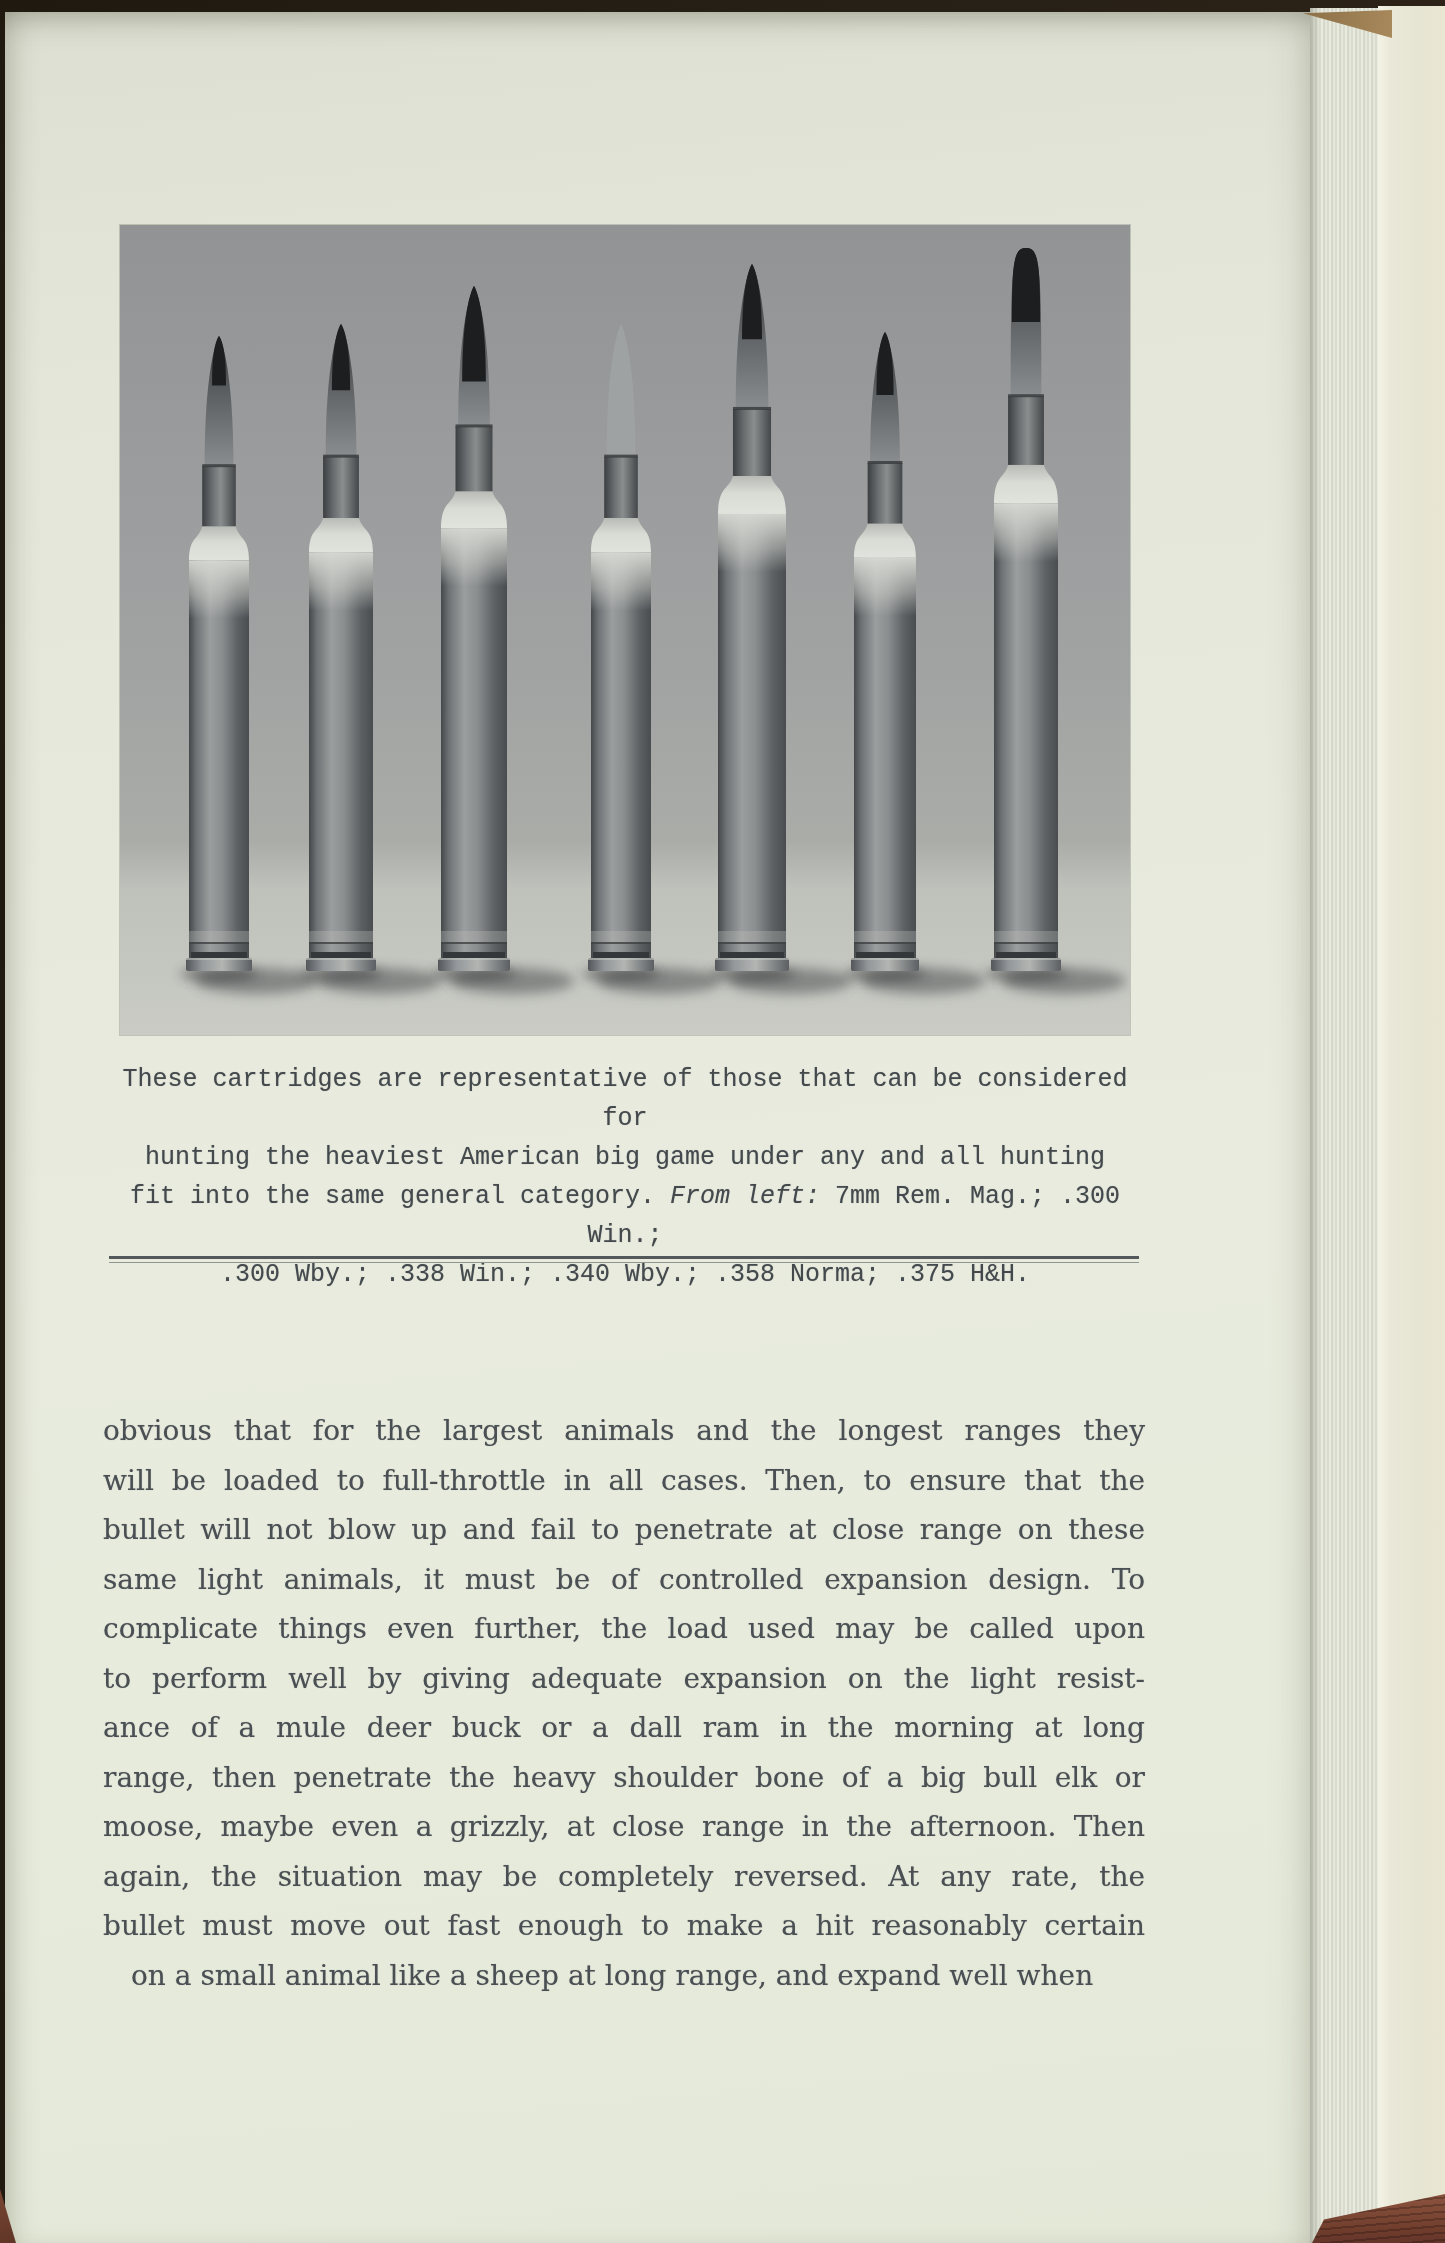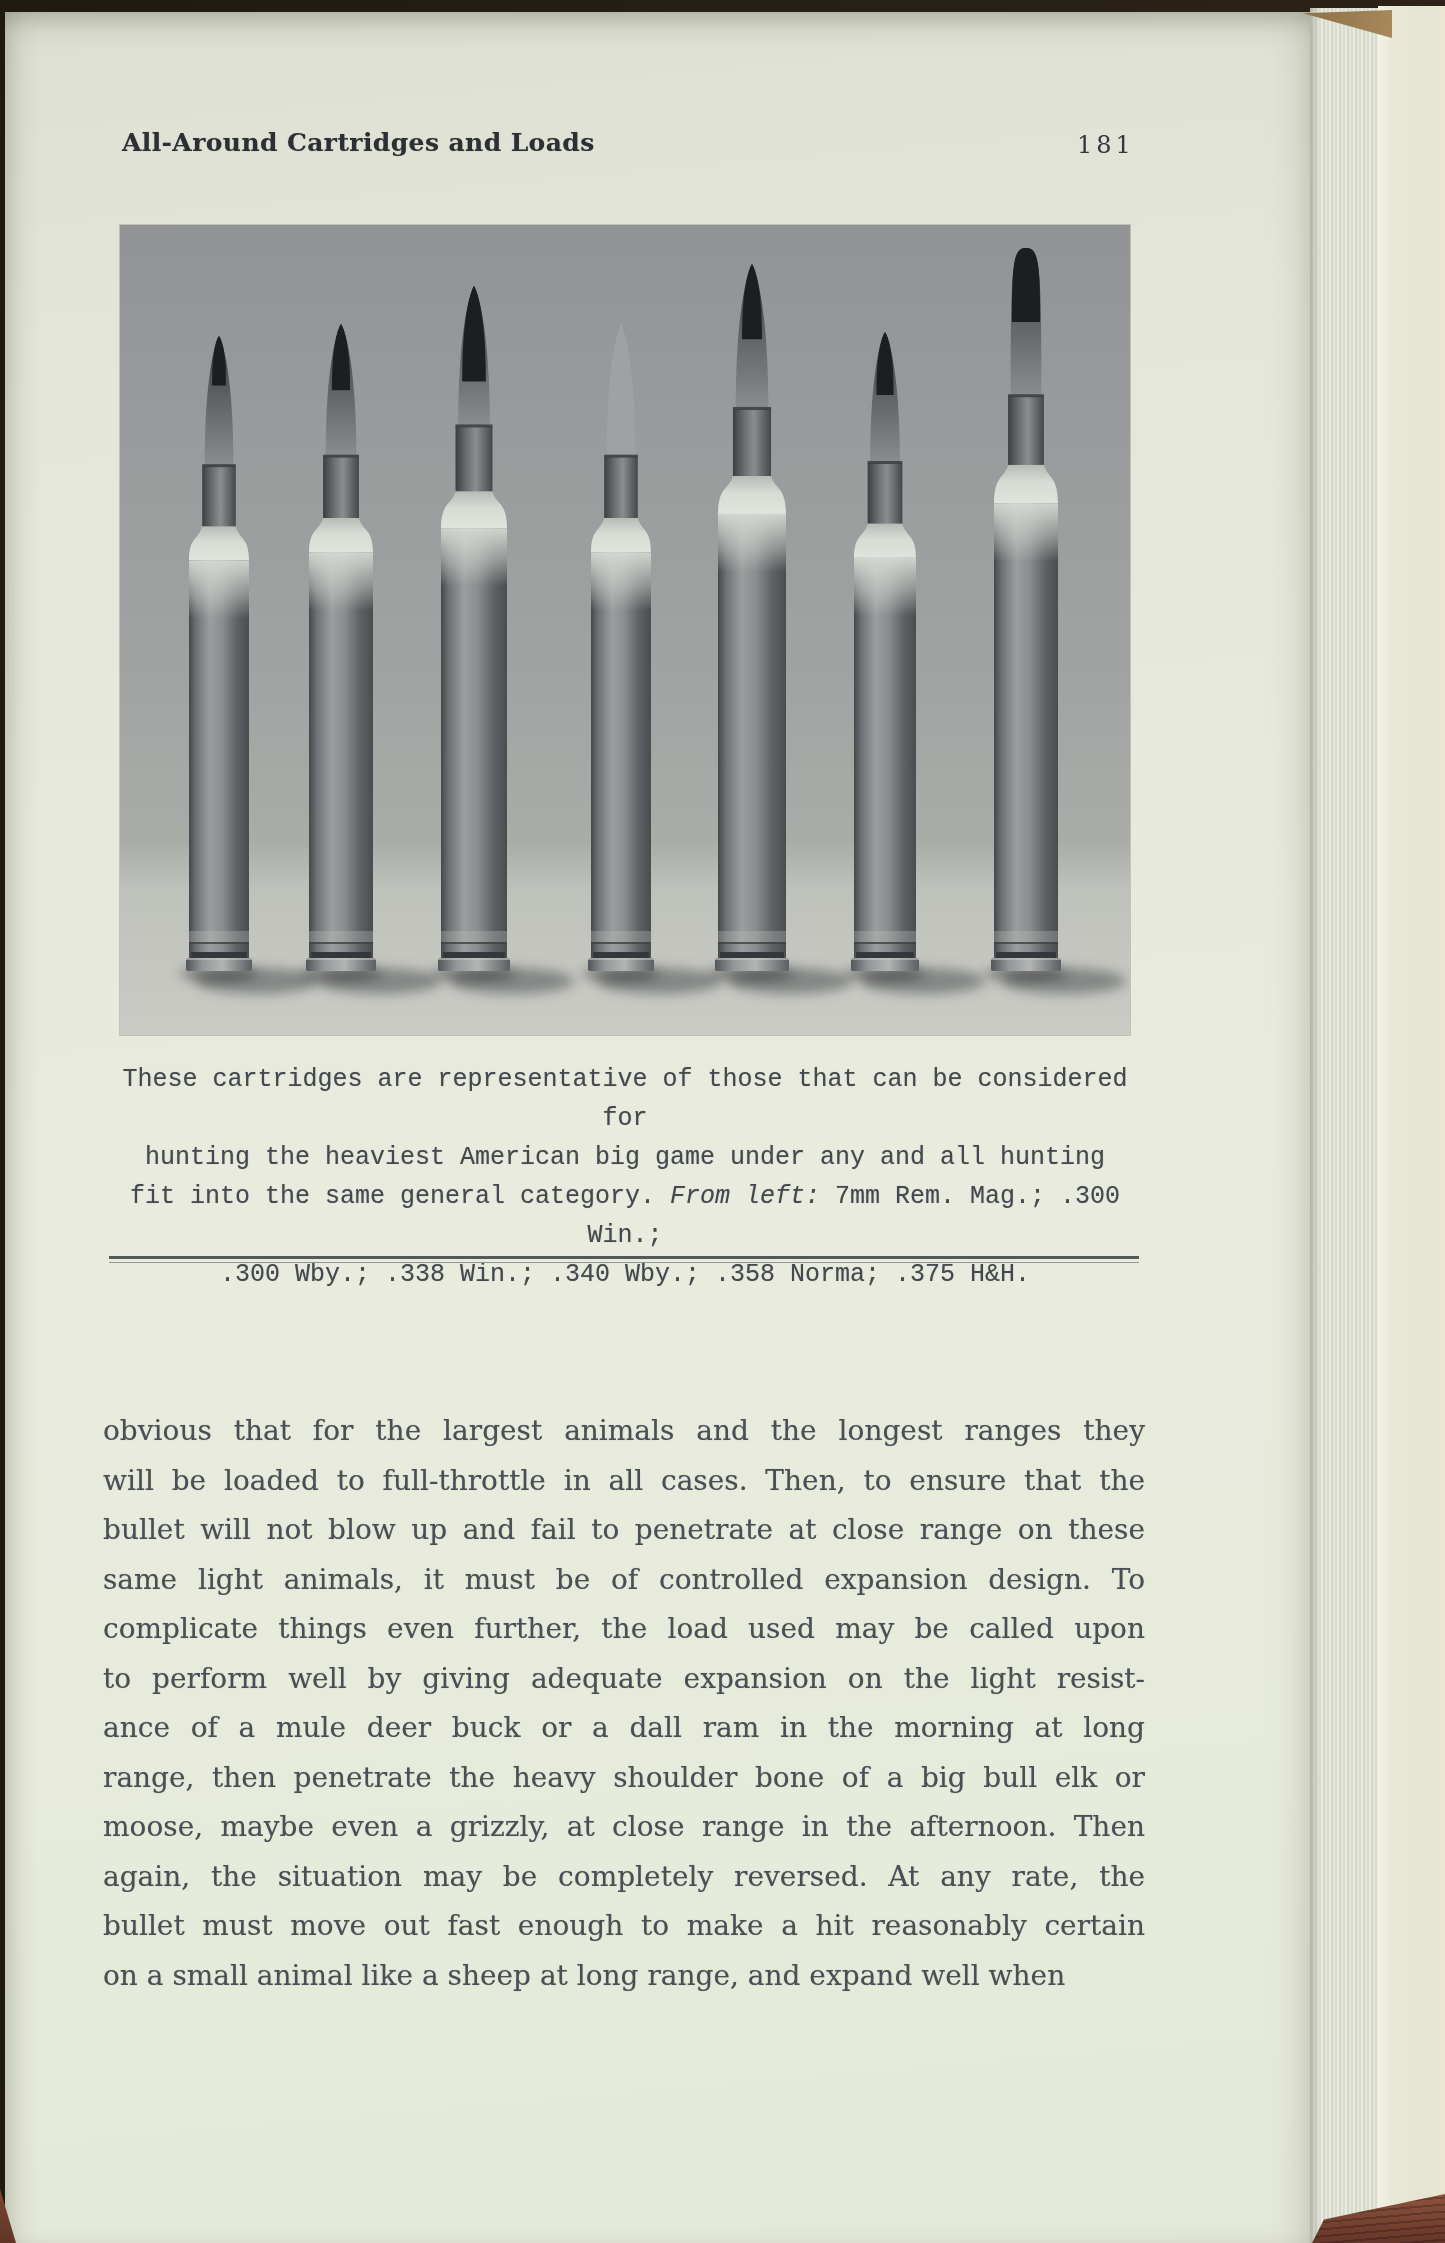--- a/index.html
+++ b/index.html
@@ -30,21 +30,21 @@
   .caption .it{font-style:italic;margin-top:32px;}
 
   .rule{position:absolute;left:104px;top:1244px;width:1030px;height:3px;
         border-top:3px solid #53585b;border-bottom:1px solid #90958f;}
 
   
   .bodytext{position:absolute;left:98px;top:1394px;width:1042px;
             font-size:28px;line-height:49.5px;color:#494f53;
             text-shadow:0 0 1px rgba(73,79,83,.38);}
   .bline{text-align:justify;text-align-last:justify;white-space:normal;}
-  .bline.last{text-align:center;text-align-last:left;}
+  .bline.last{text-align:center;text-align-last:left;margin-left:28px;}
 
   
   .fore-edge{position:absolute;left:1310px;top:8px;width:68px;height:2235px;
         border-left:1px solid #b3b6a8;
         background:linear-gradient(90deg,rgba(140,142,126,.45) 0,rgba(0,0,0,0) 9px),
                    repeating-linear-gradient(90deg,#d8dbce 0 2px,#e9ebde 2px 4px,#d4d7ca 4px 6px,#e4e6d9 6px 8px);}
   .right-cover{position:absolute;left:1378px;top:6px;width:67px;height:2237px;
         background:linear-gradient(90deg,#f3f2e5 0,#eae9d9 12px,#e6e5d3 40px,#e9e7d2 100%);}
   .tan-wedge{position:absolute;left:1303px;top:10px;width:89px;height:28px;
         clip-path:polygon(0 12%,100% 0,100% 100%);
@@ -58,24 +58,20 @@
   .corner-br:after{content:"";position:absolute;inset:0;
         background:repeating-linear-gradient(175deg,rgba(0,0,0,.22) 0 2px,rgba(0,0,0,0) 2px 7px);}
 </style>
 </head>
 <body>
 
 <div class="screen">
 
   <div class="page">
 
-    <div class="running-head">
-      <span class="head-title">All-Around Cartridges and Loads</span>
-      <span class="folio">181</span>
-    </div>
 
     <div class="photo">
       <svg id="cartridge-svg" width="1010" height="810" viewBox="0 0 1010 810">
           <defs>
             <linearGradient id="gBg" x1="0" y1="0" x2="0" y2="1">
               <stop offset="0%" stop-color="#919395" stop-opacity="1"></stop>
               <stop offset="55%" stop-color="#a1a3a3" stop-opacity="1"></stop>
               <stop offset="76%" stop-color="#a9aca7" stop-opacity="1"></stop>
               <stop offset="82%" stop-color="#bfc1bb" stop-opacity="1"></stop>
               <stop offset="100%" stop-color="#c9cbc4" stop-opacity="1"></stop>

